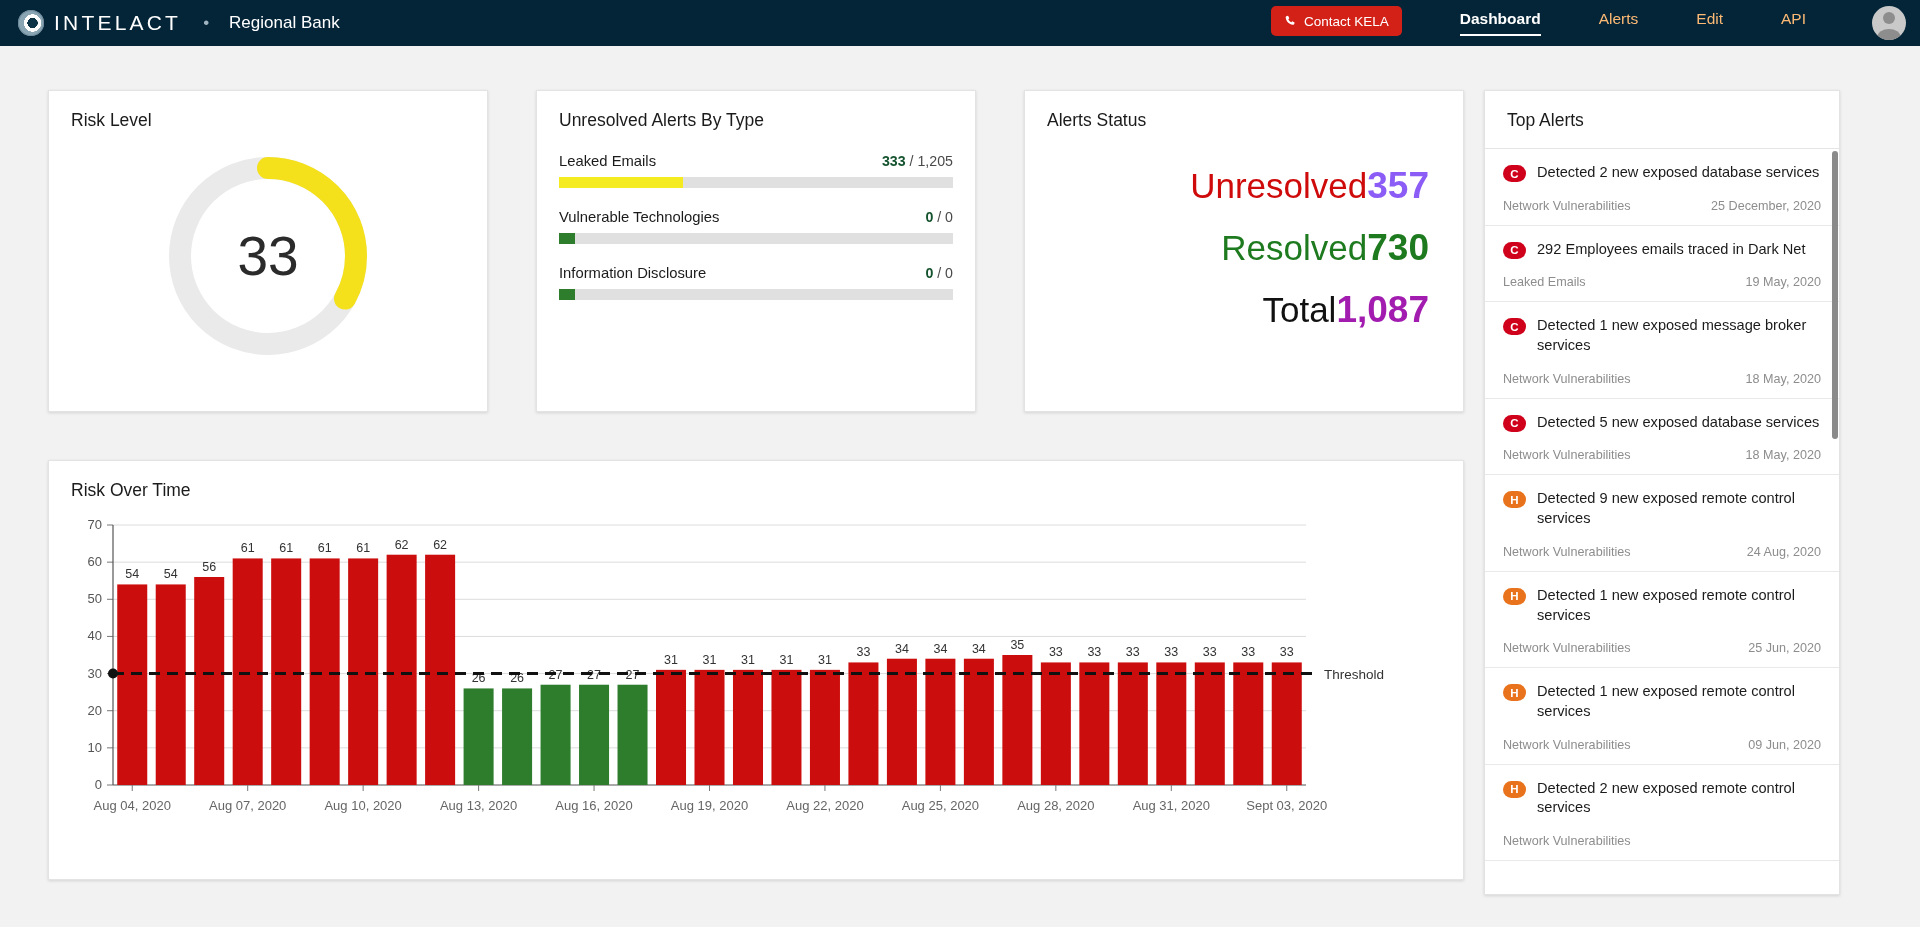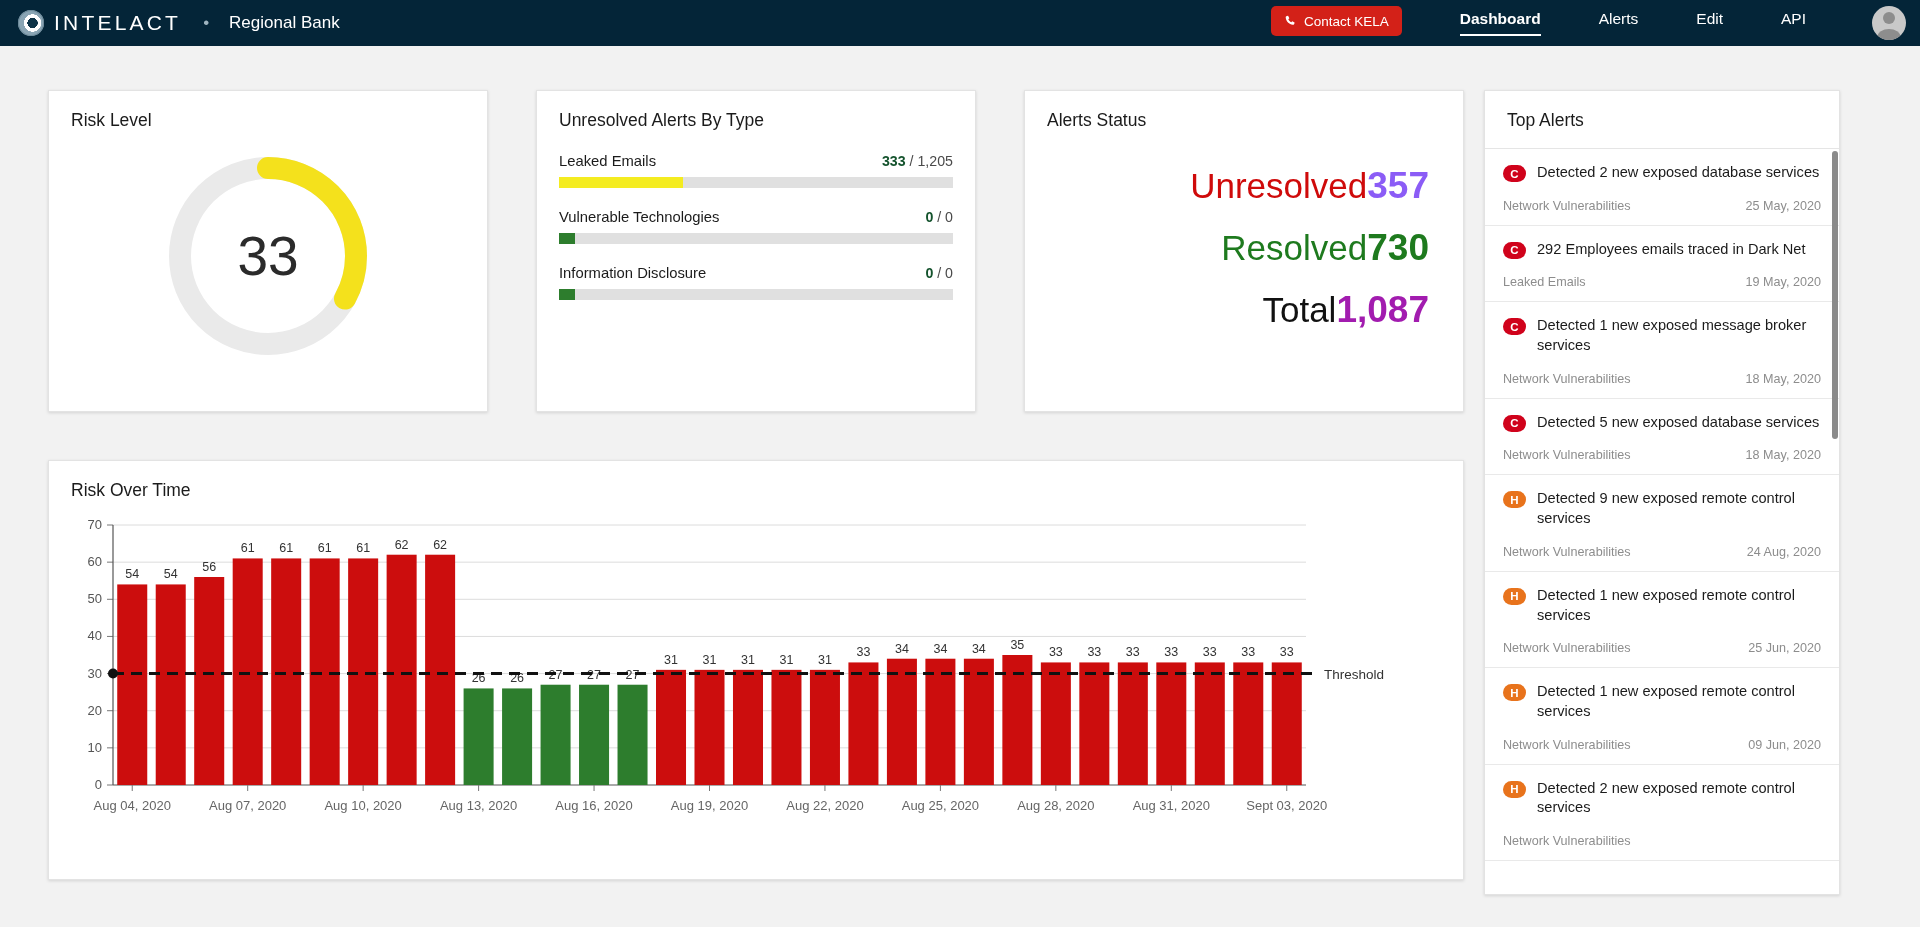--- a/index.html
+++ b/index.html
@@ -36,21 +36,21 @@
   }
   .contact-btn {
     background: #d32118; color: #fff; border: none;
     border-radius: 5px; height: 30px; padding: 0 13px;
     font-size: 13.5px; font-family: inherit;
     display: flex; align-items: center; gap: 7px;
     cursor: pointer; margin-right: 42px;
   }
   .phone-ico { width: 13px; height: 13px; display:block; }
   .nav-link {
-    color: #ffffff; font-size: 15.5px; text-decoration: none;
+    color: #fdba74; font-size: 15.5px; text-decoration: none;
     padding: 4px 0 6px; margin: 0 42px 0 0; position: relative;
     white-space: nowrap; cursor: pointer;
   }
   .nav-link.active { color: #ffffff; font-weight: bold; }
   .nav-link.active::after {
     content: ""; position: absolute; left: 0; right: 0; bottom: -2px;
     height: 2px; background: #ffffff;
   }
   .avatar {
     width: 34px; height: 34px; border-radius: 50%;
@@ -367,21 +367,21 @@
       </div>
       <div class="alerts-scroll">
         <div class="alerts-list" id="alerts-list">
             <div class="alert-item">
               <div class="alert-top">
                 <span class="sev" style="background: rgb(208, 2, 27);">C</span>
                 <span class="alert-title">Detected 2 new exposed database services</span>
               </div>
               <div class="alert-meta">
                 <span>Network Vulnerabilities</span>
-                <span>25 May, 2020</span>
+                <span>25 December, 2020</span>
               </div>
             </div>
             <div class="alert-item">
               <div class="alert-top">
                 <span class="sev" style="background: rgb(208, 2, 27);">C</span>
                 <span class="alert-title">292 Employees emails traced in Dark Net</span>
               </div>
               <div class="alert-meta">
                 <span>Leaked Emails</span>
                 <span>19 May, 2020</span>

